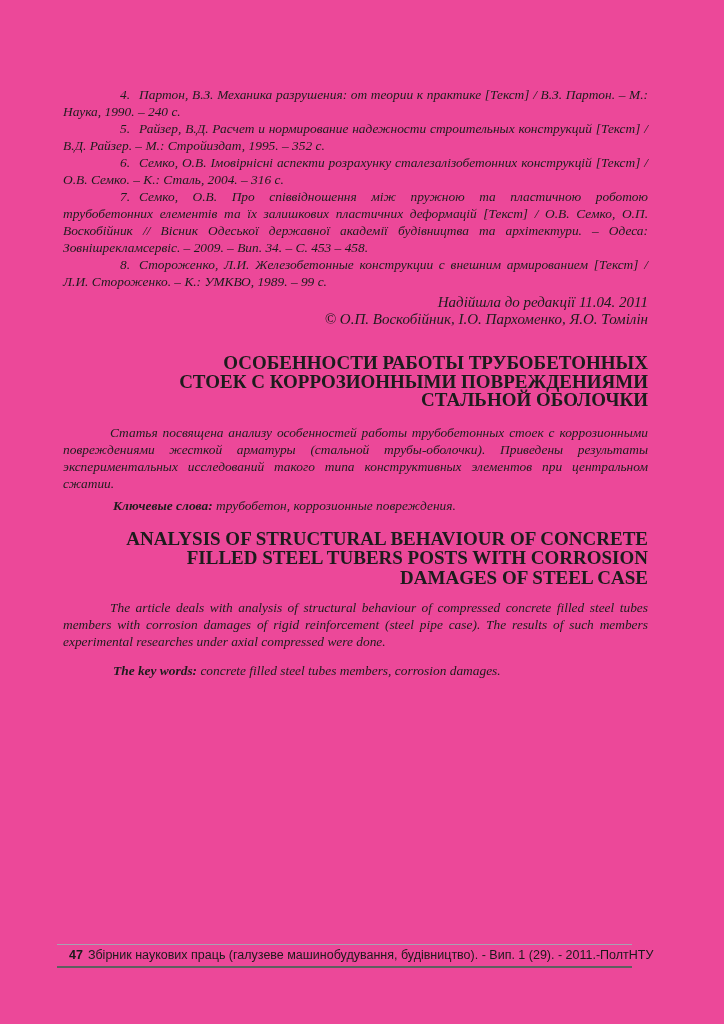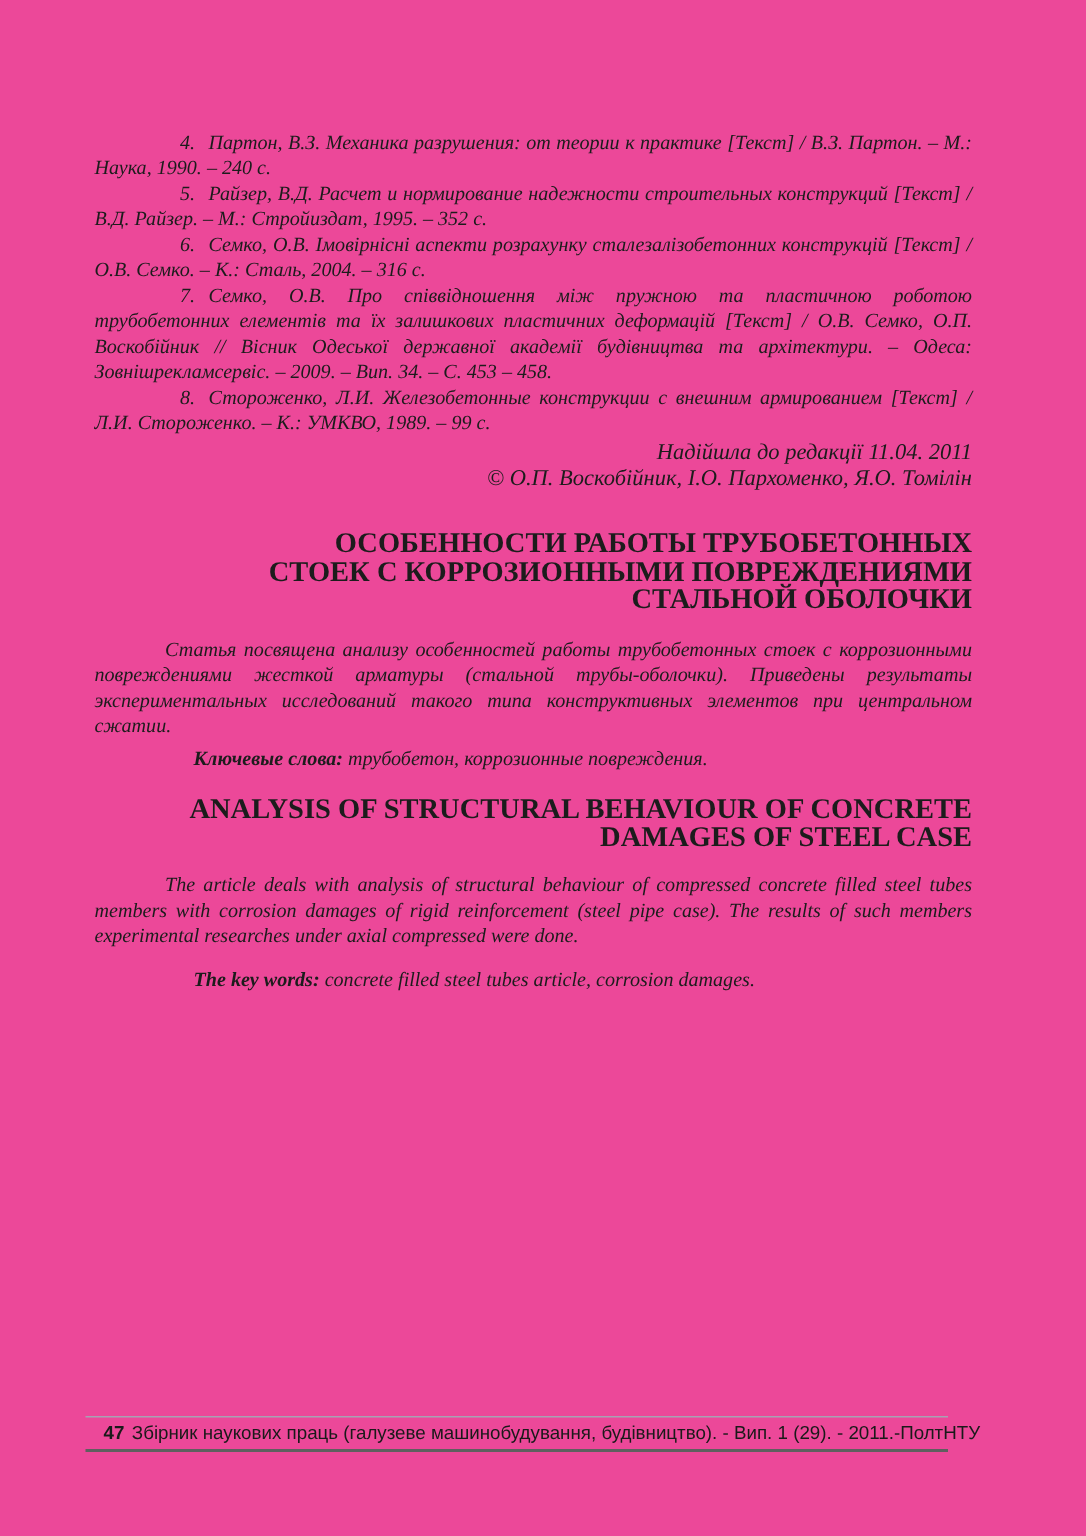--- a/index.html
+++ b/index.html
@@ -64,21 +64,21 @@
     font-style: italic;
     font-size: 13.4px;
     line-height: 17px;
     text-align: justify;
     text-indent: 47px;
   }
   .en-abstract {
     margin-top: 12px;
   }
   .kw {
-    margin: 16px;
+    margin: 0;
     margin-top: 5px;
     font-style: italic;
     font-size: 13.4px;
     line-height: 17px;
     text-indent: 50px;
   }
   .en-kw {
     margin-top: 12px;
   }
   .kw-label {
@@ -131,26 +131,27 @@
       <div>СТОЕК С КОРРОЗИОННЫМИ ПОВРЕЖДЕНИЯМИ</div>
       <div>СТАЛЬНОЙ ОБОЛОЧКИ</div>
     </div>
 
     <p class="abstract">Статья посвящена анализу особенностей работы трубобетонных стоек с коррозионными повреждениями жесткой арматуры (стальной трубы-оболочки). Приведены результаты экспериментальных исследований такого типа конструктивных элементов при центральном сжатии.</p>
 
     <p class="kw"><span class="kw-label">Ключевые слова:</span> <span>трубобетон, коррозионные повреждения.</span></p>
 
     <div class="article-title en-title">
       <div>ANALYSIS OF STRUCTURAL BEHAVIOUR OF CONCRETE</div>
+      <div>FILLED STEEL TUBERS POSTS WITH CORROSION</div>
       <div>DAMAGES OF STEEL CASE</div>
     </div>
 
     <p class="abstract en-abstract">The article deals with analysis of structural behaviour of compressed concrete filled steel tubes members with corrosion damages of rigid reinforcement (steel pipe case). The results of such members experimental researches under axial compressed were done.</p>
 
-    <p class="kw en-kw"><span class="kw-label">The key words:</span> <span>concrete filled steel tubes article, corrosion damages.</span></p>
+    <p class="kw en-kw"><span class="kw-label">The key words:</span> <span>concrete filled steel tubes members, corrosion damages.</span></p>
 
   </div>
 
   <div id="footer">
     <span class="footer-page-number">47</span>
     <span class="footer-text">Збірник наукових праць (галузеве машинобудування, будівництво). - Вип. 1 (29). - 2011.-ПолтНТУ</span>
   </div>
 </div>
 
 </body></html>

